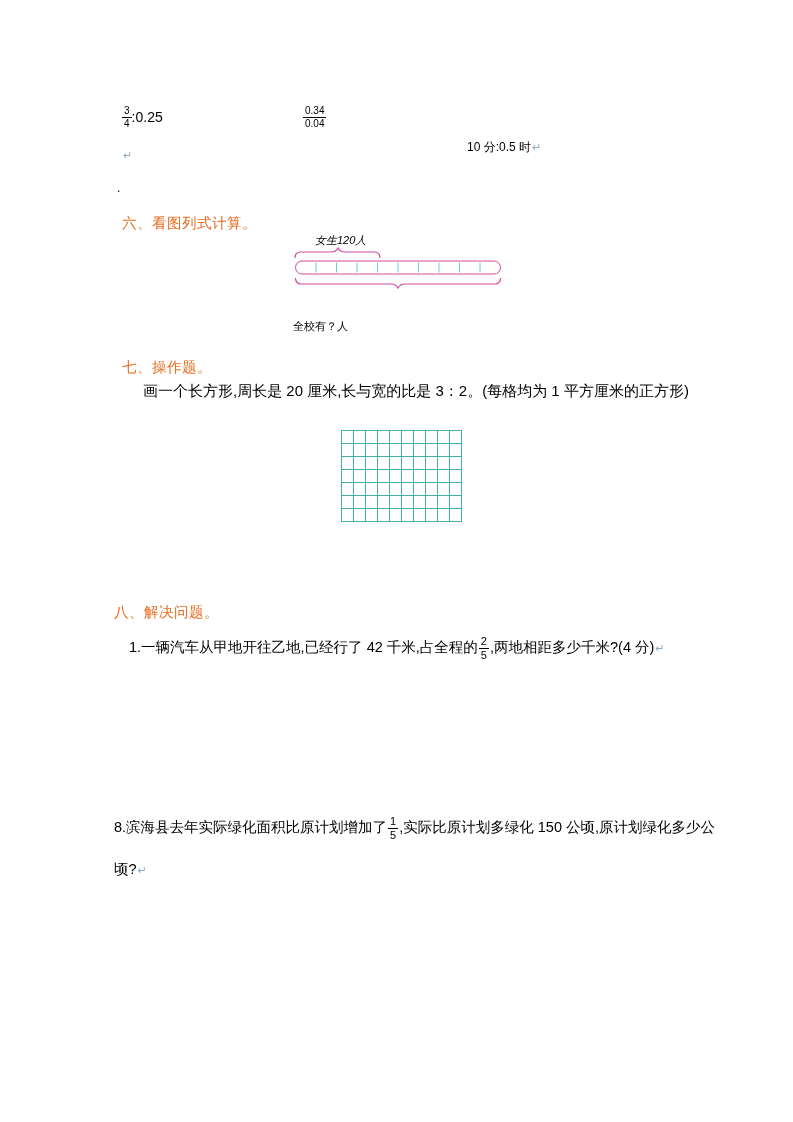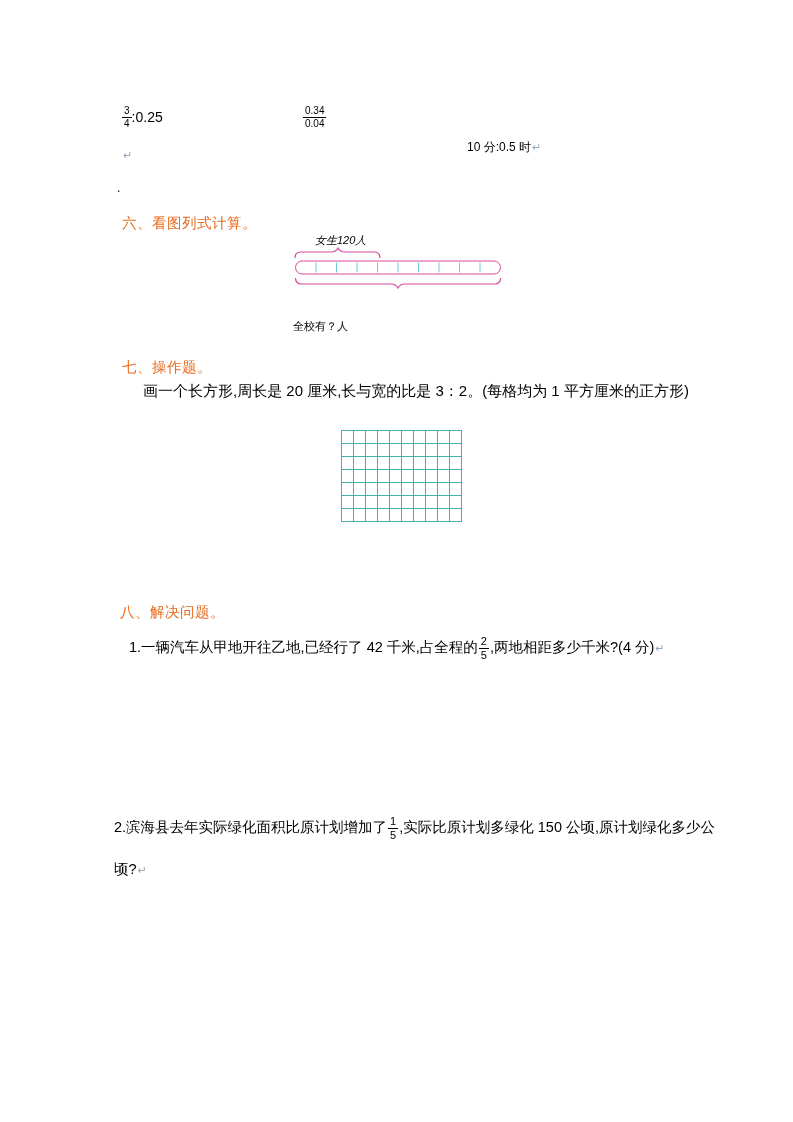--- a/index.html
+++ b/index.html
@@ -158,23 +158,23 @@
       <div class="grid-cell"></div>
       <div class="grid-cell"></div>
       <div class="grid-cell"></div>
       <div class="grid-cell"></div>
       <div class="grid-cell"></div>
       <div class="grid-cell"></div>
       <div class="grid-cell"></div>
       <div class="grid-cell"></div>
     </div>
 
-  <div class="abs heading" style="left:120px; top:603px;">八、解决问题。</div>
+  <div class="abs heading" style="left:114px; top:603px;">八、解决问题。</div>
 
   <div class="abs problem p1" style="left:129px; top:634px;">
     <span>1.一辆汽车从甲地开往乙地,已经行了 42 千米,占全程的</span><span class="frac frac-inline"><span class="num">2</span><span class="den">5</span></span><span>,两地相距多少千米?(4 分)</span><span class="ret">↵</span>
   </div>
 
   <div class="abs problem p2" style="left:114px; top:806px;">
-    <span>2.滨海县去年实际绿化面积比原计划增加了</span><span class="frac frac-inline"><span class="num">1</span><span class="den">5</span></span><span>,实际比原计划多绿化 150 公顷,原计划绿化多少公顷?</span><span class="ret">↵</span>
+    <span>8.滨海县去年实际绿化面积比原计划增加了</span><span class="frac frac-inline"><span class="num">1</span><span class="den">5</span></span><span>,实际比原计划多绿化 150 公顷,原计划绿化多少公顷?</span><span class="ret">↵</span>
   </div>
 
 </div>
 
 </body></html>

